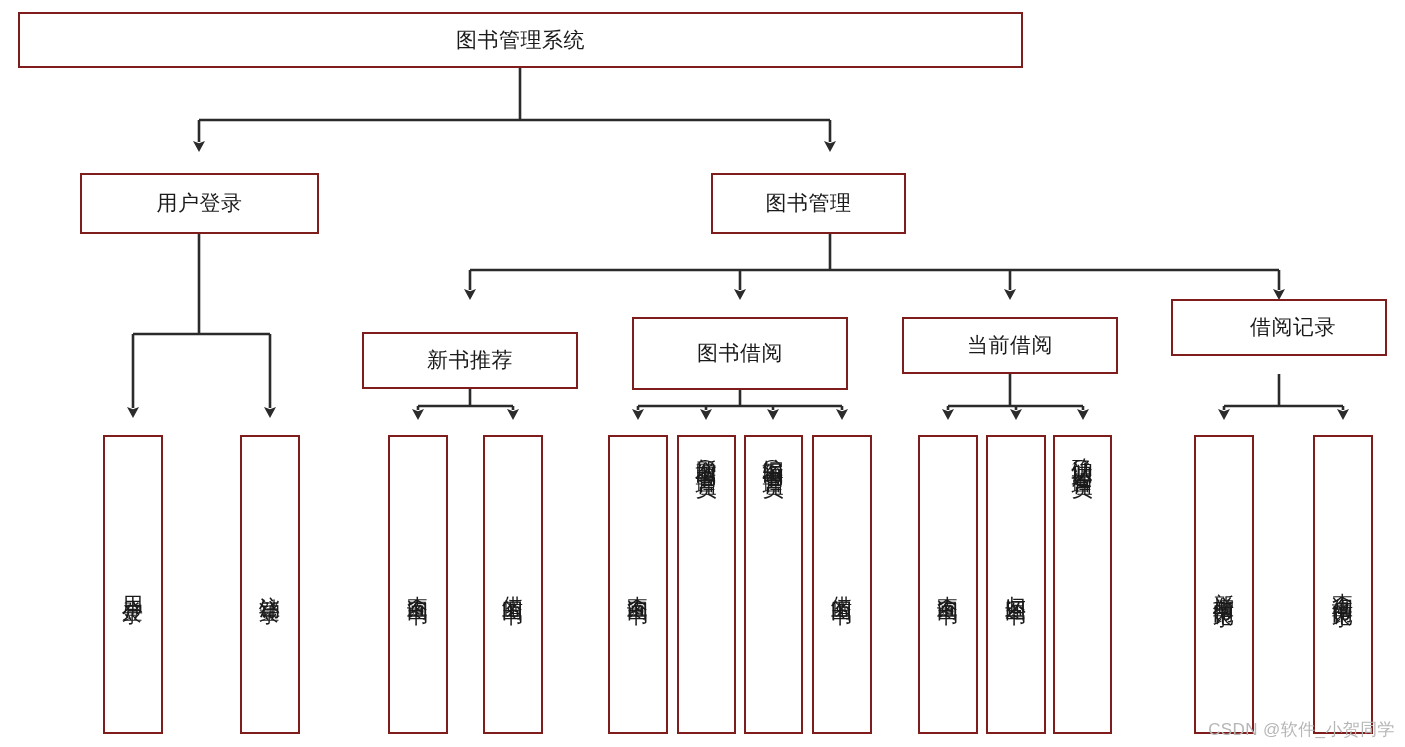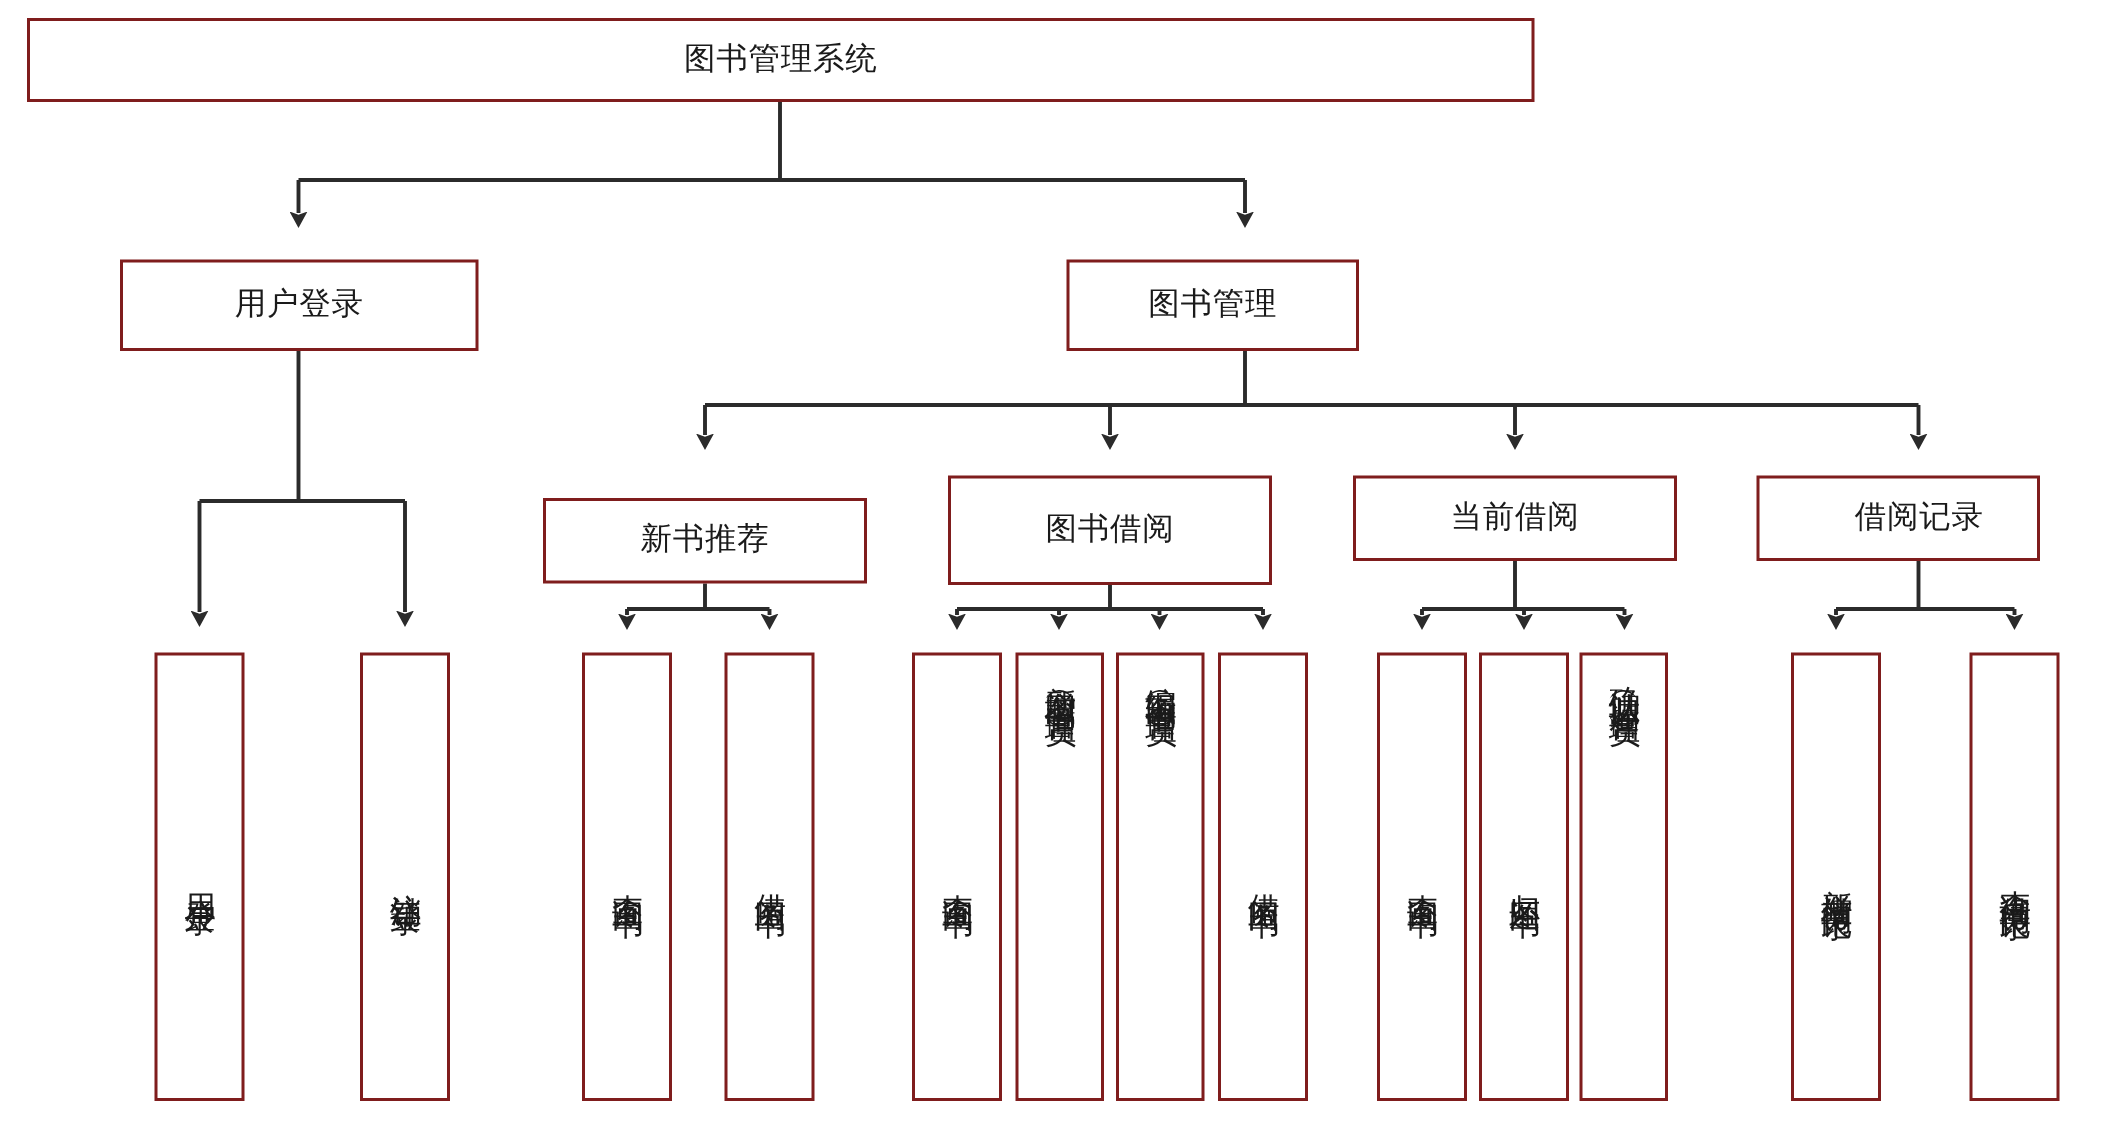--- a/index.html
+++ b/index.html
@@ -156,21 +156,21 @@
   </div>
 
   <div class="node-box" style="left:632px; top:317px; width:216px; height:73px;">
     <span class="node-label">图书借阅</span>
   </div>
 
   <div class="node-box" style="left:902px; top:317px; width:216px; height:57px;">
     <span class="node-label">当前借阅</span>
   </div>
 
-  <div class="node-box" style="left:1171px; top:317px; width:189px; height:57px;padding-left:28px;">
+  <div class="node-box" style="left:1171px; top:299px; width:216px; height:57px;padding-left:28px;">
     <span class="node-label">借阅记录</span>
   </div>
 
   <div class="node-box vertical centered" style="left:103px; top:435px; width:60px; height:299px;">
     <span class="node-label">用户登录</span>
   </div>
 
   <div class="node-box vertical centered" style="left:240px; top:435px; width:60px; height:299px;">
     <span class="node-label">注销登录</span>
   </div>
@@ -212,14 +212,15 @@
   </div>
 
   <div class="node-box vertical centered" style="left:1194px; top:435px; width:60px; height:299px;">
     <span class="node-label">新增借阅记录</span>
   </div>
 
   <div class="node-box vertical centered" style="left:1313px; top:435px; width:60px; height:299px;">
     <span class="node-label">查询借阅记录</span>
   </div>
 
+  <div class="watermark">CSDN @软件_小贺同学</div>
 
 </div>
 
 </body></html>

